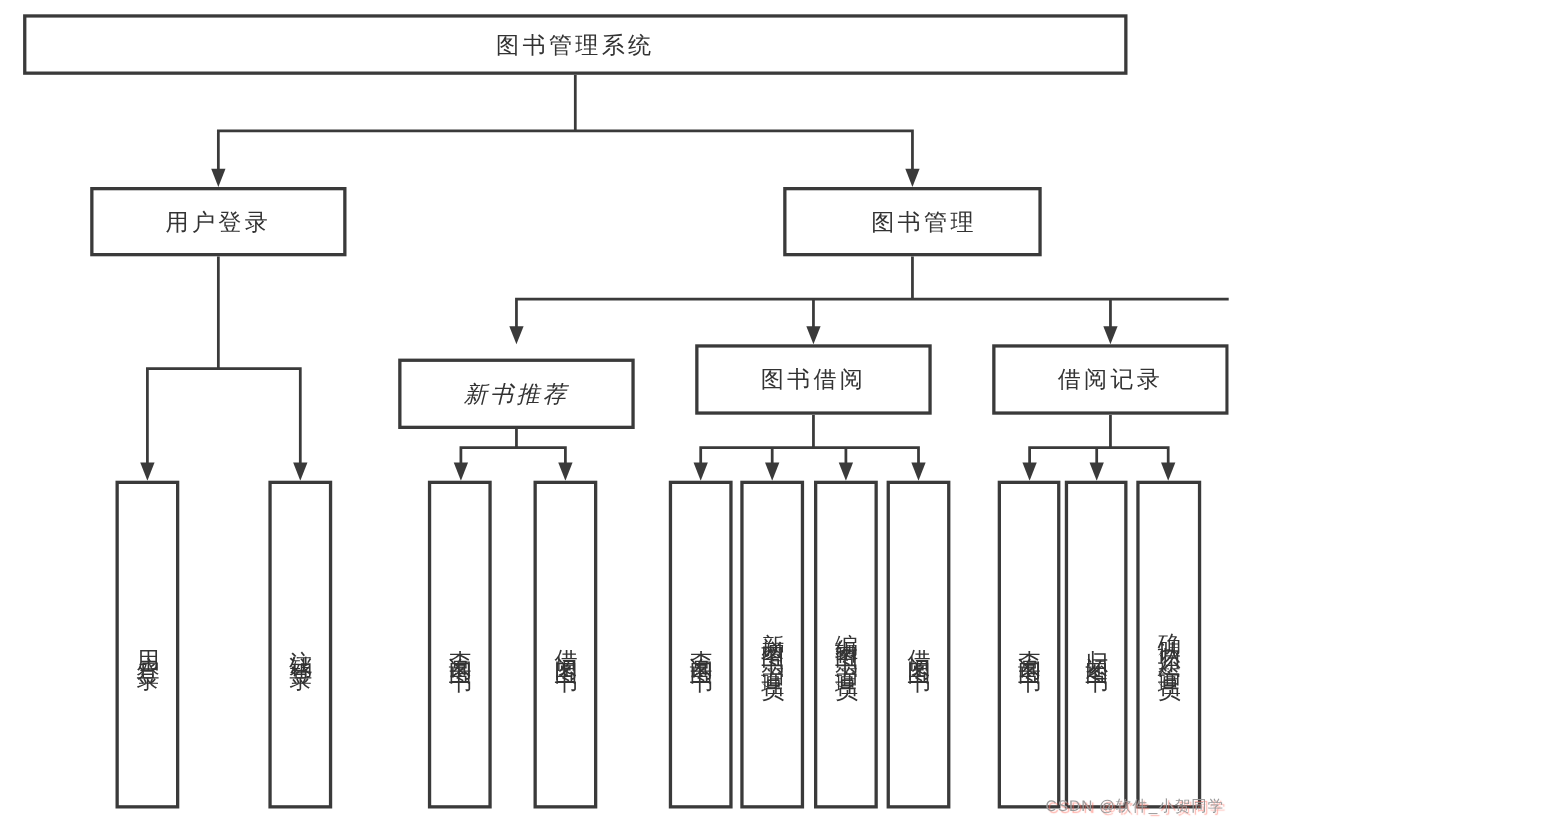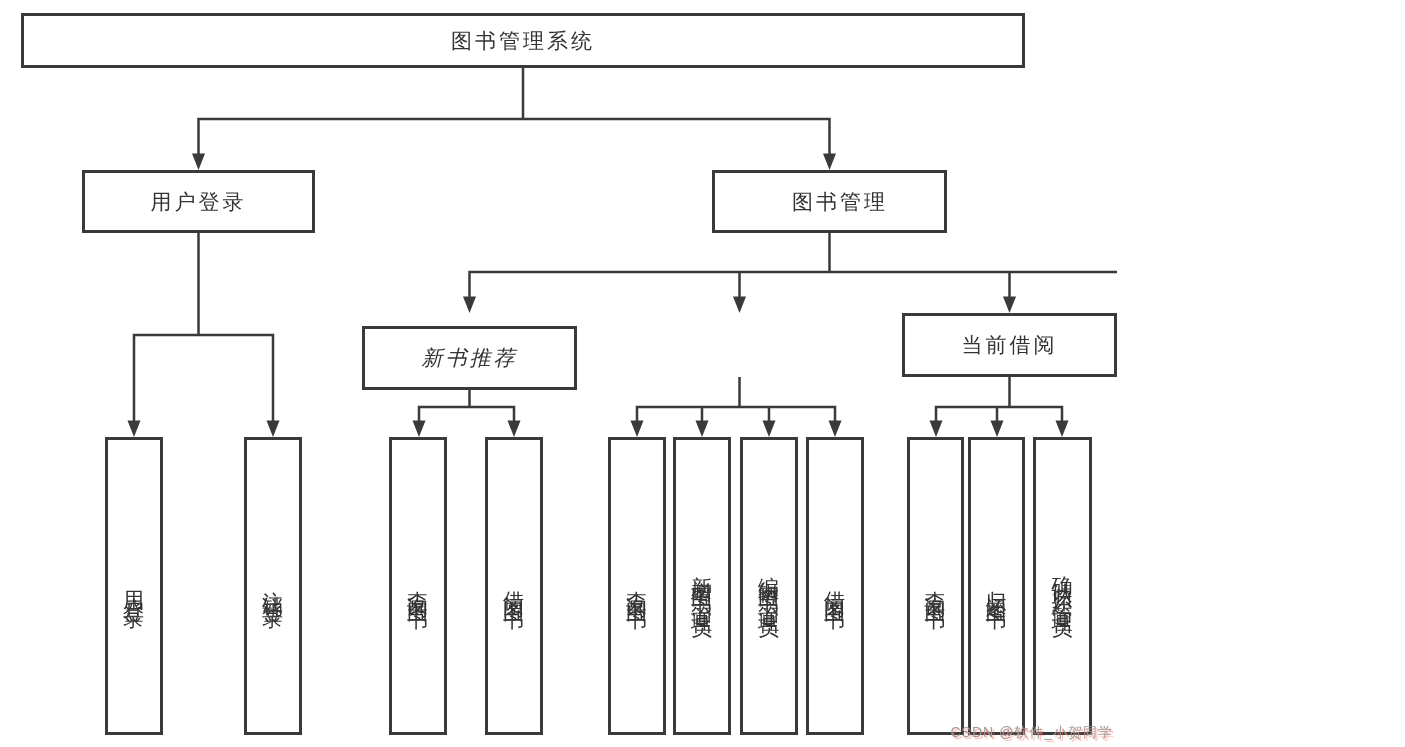--- a/index.html
+++ b/index.html
@@ -89,21 +89,22 @@
       <polygon points="1334.5,420.5 1347.5,420.5 1341,437"></polygon>
     </g>
   </svg>
 
   <div class="node hnode" style="left:21px;top:13px;width:1004px;height:55px;">图书管理系统</div>
 
   <div class="node hnode" style="left:82px;top:170px;width:233px;height:63px;">用户登录</div>
   <div class="node hnode" style="left:712px;top:170px;width:235px;height:63px;padding-left:21px;">图书管理</div>
 
   <div class="node hnode" style="left:362px;top:326px;width:215px;height:64px;font-style:italic;">新书推荐</div>
-  <div class="node hnode" style="left:902px;top:313px;width:215px;height:64px;">当前借阅</div>
+  <div class="node hnode" style="left:632px;top:313px;width:215px;height:64px;">图书借阅</div>
+  <div class="node hnode" style="left:902px;top:313px;width:215px;height:64px;">借阅记录</div>
 
   <div class="node leaf" style="left:105px;top:437px;width:58px;height:298px;">
     <span class="vtext">用户登录</span>
   </div>
   <div class="node leaf" style="left:244px;top:437px;width:58px;height:298px;">
     <span class="vtext">注销登录</span>
   </div>
 
   <div class="node leaf" style="left:389px;top:437px;width:58px;height:298px;">
     <span class="vtext">查询图书</span>

